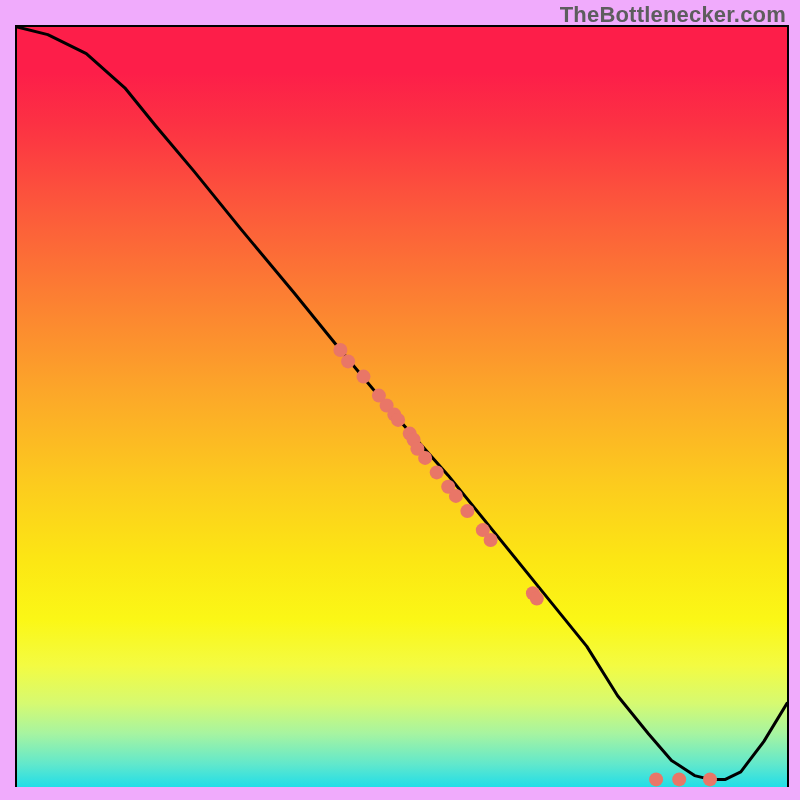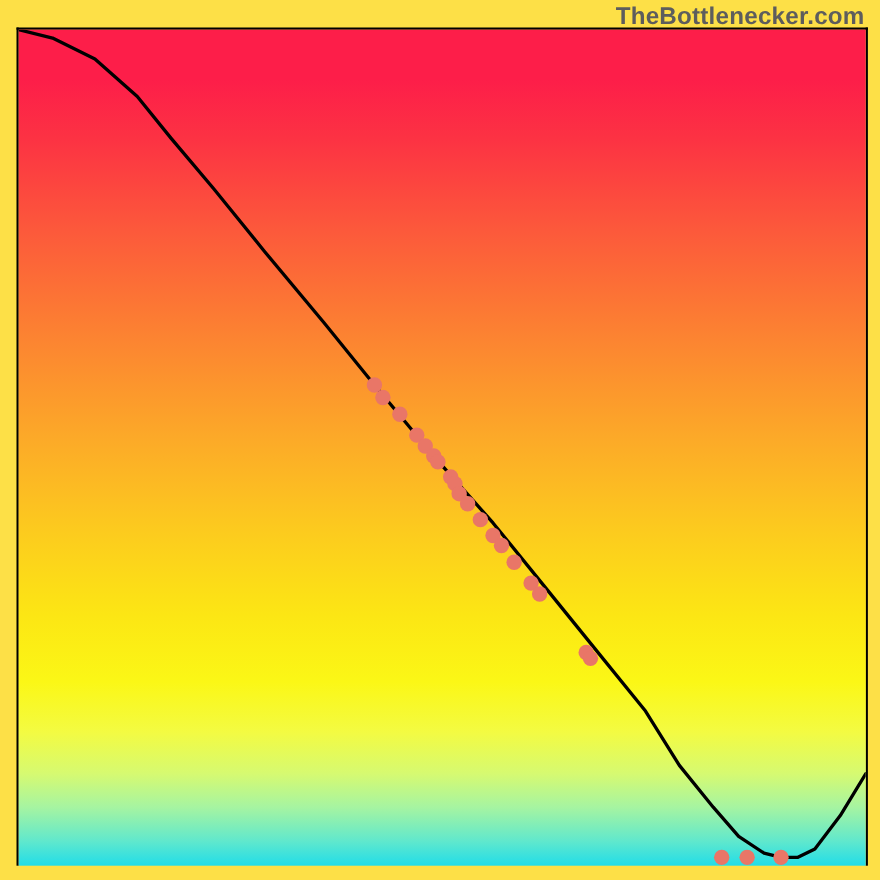--- a/index.html
+++ b/index.html
@@ -7,21 +7,21 @@
     padding: 0;
     width: 800px;
     height: 800px;
     overflow: hidden;
     font-family: Arial, Helvetica, sans-serif;
   }
   .stage {
     position: relative;
     width: 800px;
     height: 800px;
-    background: #fde047;
+    background: #f0abfc;
   }
   .plot-frame {
     position: absolute;
     left: 15px;
     top: 25px;
     width: 770px;
     height: 760px;
     border-top: 2px solid #000;
     border-right: 2px solid #000;
     border-left: 2px solid #000;

